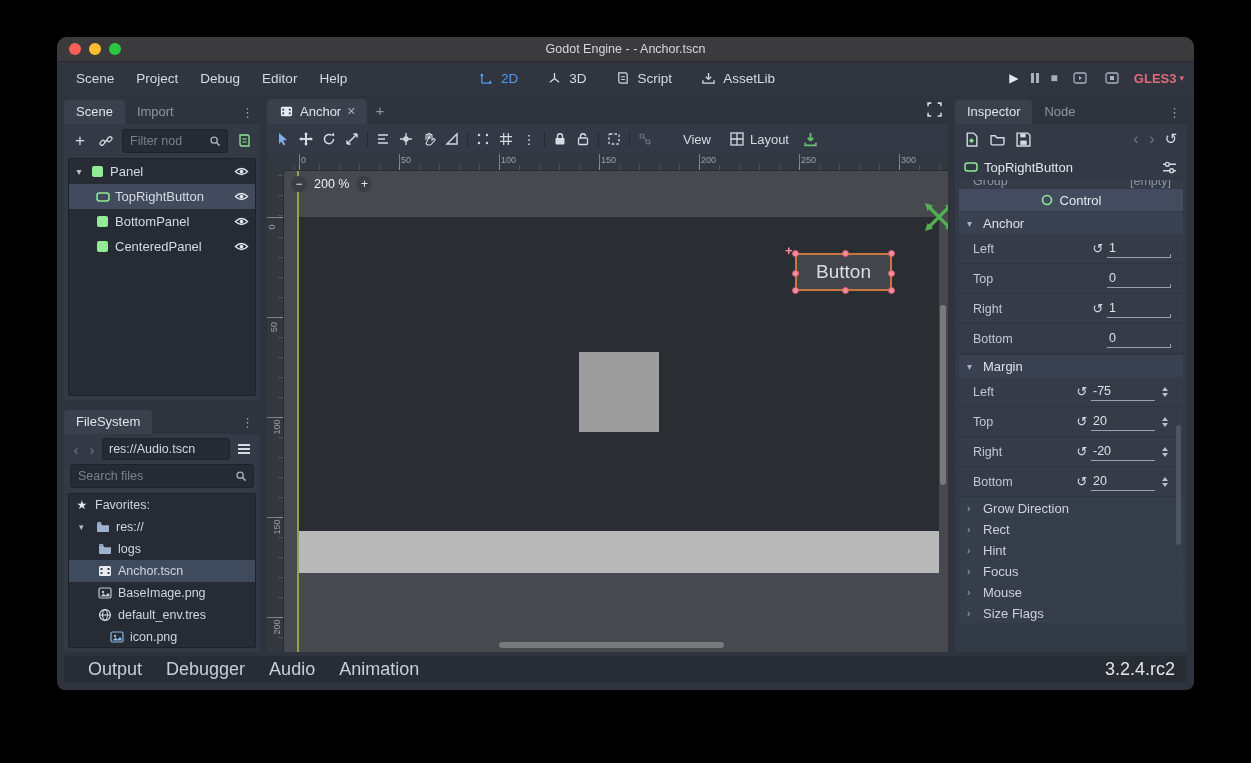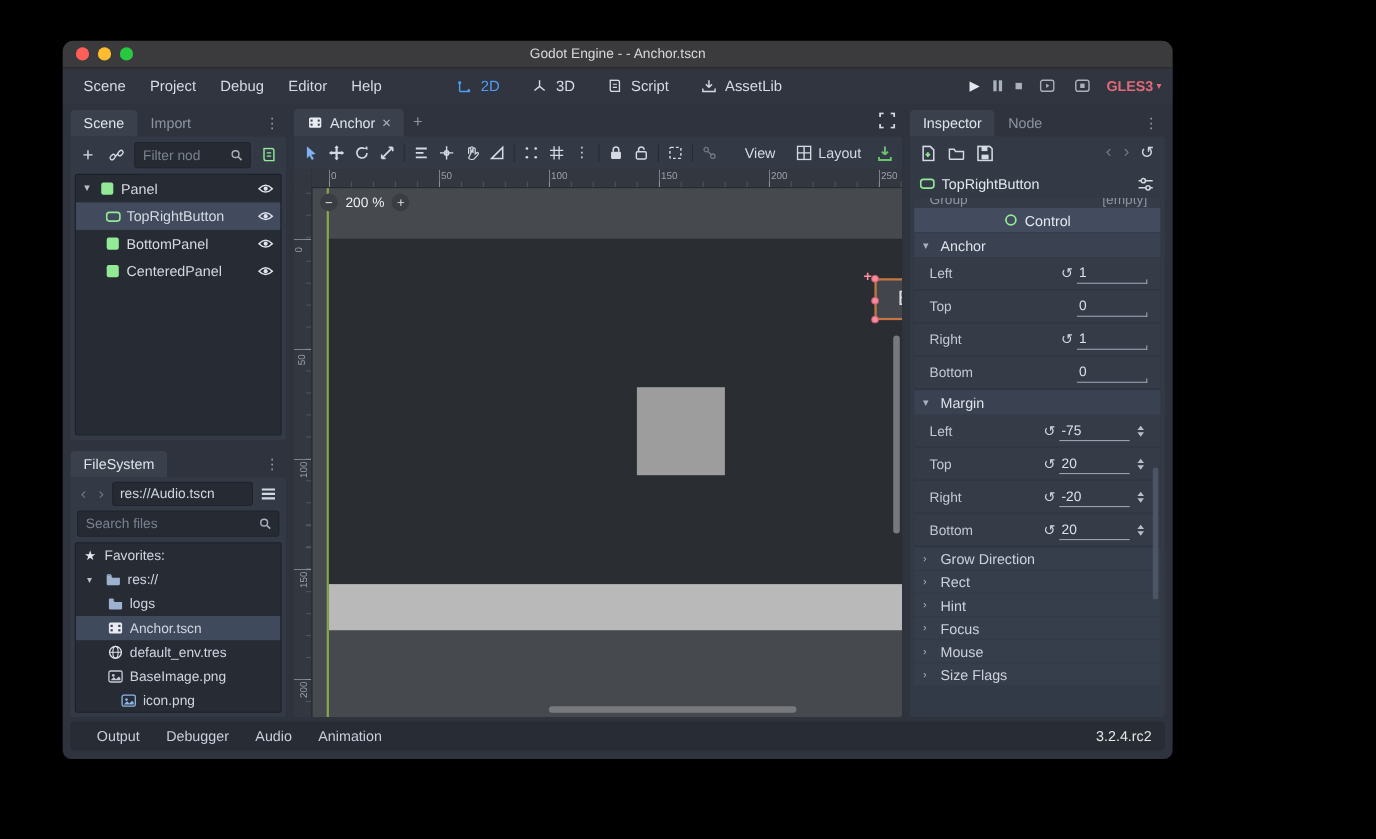--- a/index.html
+++ b/index.html
@@ -1,18 +1,18 @@
 <!DOCTYPE html>
 <html><head>
 <meta charset="utf-8">
 <style>
   html,body{margin:0;padding:0;background:#000;}
   .stage{position:relative;width:1251px;height:763px;background:#000;overflow:hidden;
     font-family:"Liberation Sans","DejaVu Sans",sans-serif;color:#cdd3de;}
-  .window{position:absolute;left:57px;top:37px;width:1009px;height:653px;background:#2e333d;
+  .window{position:absolute;left:57px;top:37px;width:1137px;height:653px;background:#2e333d;
     border-radius:10px 10px 8px 8px;overflow:hidden;box-shadow:0 18px 50px rgba(0,0,0,.75);
     display:flex;flex-direction:column;}
 
   
   .titlebar{height:24px;background:#3b3b3d;border-bottom:1px solid #2a2a2c;position:relative;
     display:flex;align-items:center;justify-content:center;flex:0 0 auto;}
   .lights{position:absolute;left:12px;top:0;bottom:0;display:flex;align-items:center;gap:8px;}
   .light{width:12px;height:12px;border-radius:50%;}
   .light.red{background:#ff5f57}.light.yellow{background:#febc2e}.light.green{background:#28c840}
   .title{font-size:12.5px;color:#d8d8da;}
@@ -134,21 +134,21 @@
   .pval{width:60px;color:#dde1e8;border-bottom:1px solid #98a2b3;position:relative;padding:1px 2px 2px;}
   .pval.tail::after{content:"";position:absolute;right:0;bottom:-1px;width:1px;height:4px;background:#98a2b3;}
   .stepper{width:12px;display:flex;flex-direction:column;align-items:center;gap:2px;margin-left:4px;}
   .stepper i{display:block;width:0;height:0;border-left:3.5px solid transparent;border-right:3.5px solid transparent;}
   .stepper .up{border-bottom:4px solid #b9c0cc;}
   .stepper .dn{border-top:4px solid #b9c0cc;}
   .pscroll{position:absolute;right:2px;top:245px;width:5px;height:120px;border-radius:3px;background:#4d5564;}
 
   
   .bottombar{height:26px;flex:0 0 auto;margin:4px 7px 8px;background:#272c35;border-radius:3px;
-    display:flex;align-items:center;padding:0 12px;font-size:13px;color:#c9cfda;}
+    display:flex;align-items:center;padding:0 12px;font-size:18px;color:#c9cfda;}
   .btab{padding:2px 12px;}
   .version{margin-left:auto;color:#e5e5e5;}
   .dimtext{color:#8d95a5;}
 </style>
 </head>
 <body>
 
 <div class="stage">
   <div class="window">
 
@@ -393,36 +393,36 @@
                       <rect x="2.5" y="8" width="2" height="2" fill="#3a414d"></rect>
                       <rect x="9.5" y="4" width="2" height="2" fill="#3a414d"></rect>
                       <rect x="9.5" y="8" width="2" height="2" fill="#3a414d"></rect>
                     </svg>
                   </span>
                 <span>Anchor.tscn</span>
               </div>
               <div class="frow" style="padding-left:28px;">
                 <span class="nicon">
                     <svg width="14" height="14" viewBox="0 0 14 14">
+                      <rect x="1" y="2" width="12" height="10" rx="1.5" fill="none" stroke="#c3cbd8" stroke-width="1.2"></rect>
+                      <circle cx="5" cy="6" r="1.2" fill="#c3cbd8"></circle>
+                      <path d="M2.5 10.5l3-3 2 2 2.5-2.5 1.5 1.5v2z" fill="#c3cbd8"></path>
+                    </svg>
+                  </span>
+                <span>BaseImage.png</span>
+              </div>
+              <div class="frow" style="padding-left:28px;">
+                <span class="nicon">
+                    <svg width="14" height="14" viewBox="0 0 14 14">
                       <circle cx="7" cy="7" r="5.4" fill="none" stroke="#dfe3ea" stroke-width="1.2"></circle>
                       <ellipse cx="7" cy="7" rx="2.4" ry="5.4" fill="none" stroke="#dfe3ea" stroke-width="1"></ellipse>
                       <path d="M1.6 7h10.8" stroke="#dfe3ea" stroke-width="1"></path>
                     </svg>
                   </span>
                 <span>default_env.tres</span>
-              </div>
-              <div class="frow" style="padding-left:28px;">
-                <span class="nicon">
-                    <svg width="14" height="14" viewBox="0 0 14 14">
-                      <rect x="1" y="2" width="12" height="10" rx="1.5" fill="none" stroke="#c3cbd8" stroke-width="1.2"></rect>
-                      <circle cx="5" cy="6" r="1.2" fill="#c3cbd8"></circle>
-                      <path d="M2.5 10.5l3-3 2 2 2.5-2.5 1.5 1.5v2z" fill="#c3cbd8"></path>
-                    </svg>
-                  </span>
-                <span>BaseImage.png</span>
               </div>
               <div class="frow" style="padding-left:40px;">
                 <span class="nicon">
                     <svg width="14" height="14" viewBox="0 0 14 14">
                       <rect x="1" y="2" width="12" height="10" rx="1.5" fill="none" stroke="#8db7e8" stroke-width="1.2"></rect>
                       <circle cx="5" cy="6" r="1.2" fill="#8db7e8"></circle>
                       <path d="M2.5 10.5l3-3 2 2 2.5-2.5 1.5 1.5v2z" fill="#8db7e8"></path>
                     </svg>
                   </span>
                 <span>icon.png</span>

